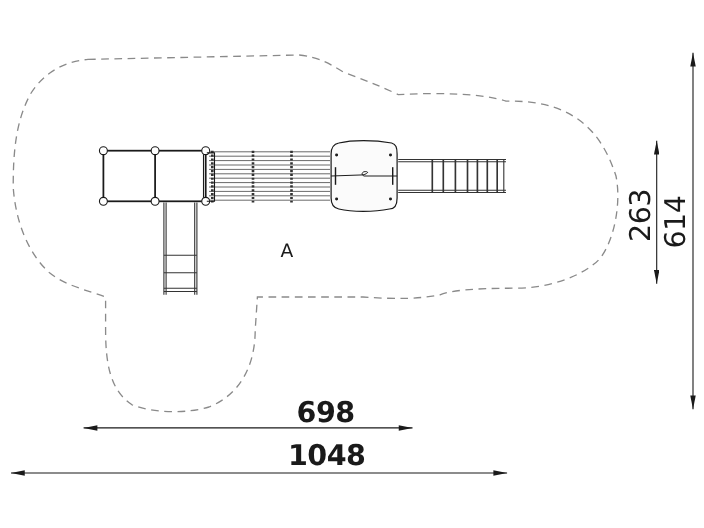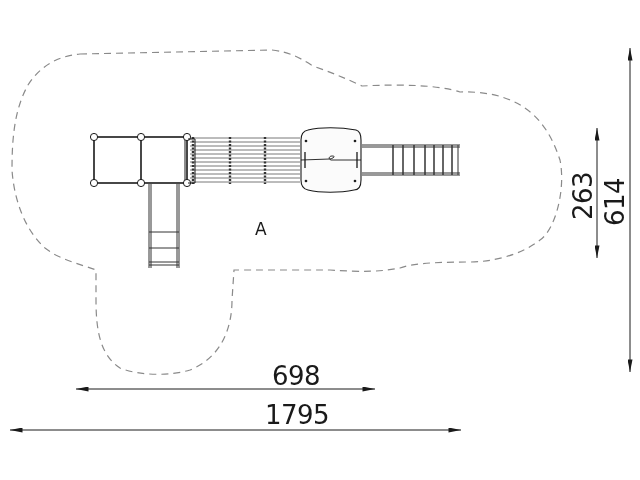--- a/index.html
+++ b/index.html
@@ -1,20 +1,20 @@
 <!DOCTYPE html>
 <html><head>
 <meta charset="utf-8">
 <style>
   html, body { margin: 0; padding: 0; background: #ffffff; }
   body { width: 640px; height: 480px; overflow: hidden; font-family: "DejaVu Sans", sans-serif; }
   #stage { position: relative; width: 640px; height: 480px; }
   svg { position: absolute; left: 0; top: 0; }
   .lbl { position: absolute; color: #1a1a1a; font-family: "DejaVu Sans", sans-serif; line-height: 1; white-space: nowrap; }
-  .dim-h { font-size: 26px; transform: translateX(-50%); letter-spacing: -0.5px; }
+  .dim-h { font-size: 26px; transform: translateX(-50%); letter-spacing: -0.5px; font-weight: bold; }
   .dim-v { font-size: 26px; transform-origin: left top; transform: rotate(-90deg); letter-spacing: -0.5px; }
   .zone { font-size: 17px; }
 </style>
 </head>
 <body>
 
 <div id="stage">
   <svg width="640" height="480" viewBox="0 0 640 480">
 
     <path d="M 80 54 L 272 50 C 290 52 300 58 313 66 C 330 72 345 78 362 86 C 400 84 440 85 460 92
@@ -106,16 +106,16 @@
       </marker>
     </defs>
     <line x1="76" y1="389" x2="375" y2="389" stroke="#1a1a1a" stroke-width="1" marker-start="url(#arr)" marker-end="url(#arr)"></line>
     <line x1="10" y1="430" x2="461" y2="430" stroke="#1a1a1a" stroke-width="1" marker-start="url(#arr)" marker-end="url(#arr)"></line>
     <line x1="597" y1="128" x2="597" y2="258" stroke="#1a1a1a" stroke-width="1" marker-start="url(#arr)" marker-end="url(#arr)"></line>
     <line x1="630" y1="48" x2="630" y2="372" stroke="#1a1a1a" stroke-width="1" marker-start="url(#arr)" marker-end="url(#arr)"></line>
   </svg>
 
   <div class="lbl zone" style="left:255px; top:221px;">A</div>
   <div class="lbl dim-h" style="left:296px; top:363px;">698</div>
-  <div class="lbl dim-h" style="left:297px; top:402px;">1795</div>
+  <div class="lbl dim-h" style="left:297px; top:402px;">1048</div>
   <div class="lbl dim-v" style="left:570px; top:220px;">263</div>
   <div class="lbl dim-v" style="left:602px; top:226px;">614</div>
 </div>
 
 </body></html>

